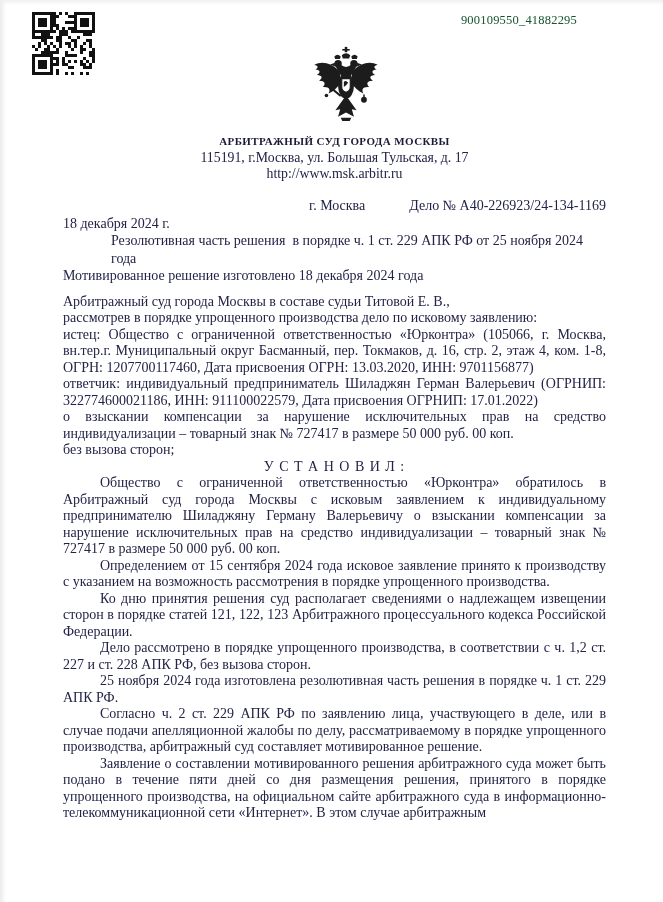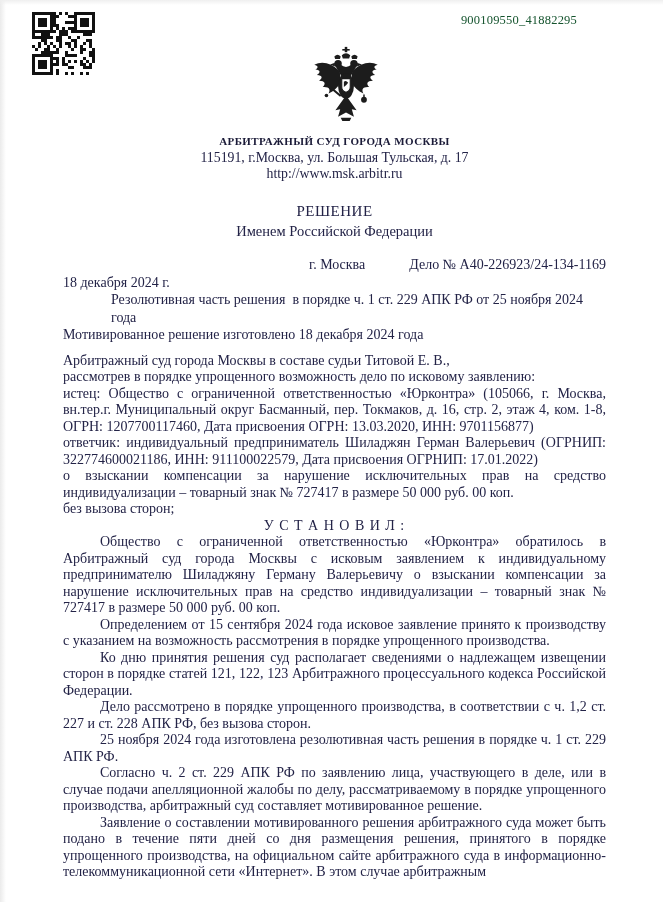--- a/index.html
+++ b/index.html
@@ -235,38 +235,34 @@
   </div>
 
   <div class="content">
 
     <div class="court-header">
       <div class="court-name">АРБИТРАЖНЫЙ СУД ГОРОДА МОСКВЫ</div>
       <div class="court-address">115191, г.Москва, ул. Большая Тульская, д. 17</div>
       <div class="court-site">http://www.msk.arbitr.ru</div>
     </div>
 
-    <div class="decision-head">
-      <div class="decision-title">РЕШЕНИЕ</div>
-      <div class="decision-subtitle">Именем Российской Федерации</div>
-    </div>
 
     <div class="case-info">
       <div class="case-row">
         <span class="case-city">г. Москва</span>
         <span class="case-number">Дело № А40-226923/24-134-1169</span>
       </div>
       <div class="case-date">18 декабря 2024 г.</div>
       <div class="operative">Резолютивная часть решения  в порядке ч. 1 ст. 229 АПК РФ от 25 ноября 2024 года</div>
       <div class="motivated">Мотивированное решение изготовлено 18 декабря 2024 года</div>
     </div>
 
     <div class="main">
       <p>Арбитражный суд города Москвы в составе судьи Титовой Е. В.,</p>
-      <p>рассмотрев в порядке упрощенного возможность дело по исковому заявлению:</p>
+      <p>рассмотрев в порядке упрощенного производства дело по исковому заявлению:</p>
       <p>истец: Общество с ограниченной ответственностью «Юрконтра» (105066, г. Москва, вн.тер.г. Муниципальный округ Басманный, пер. Токмаков, д. 16, стр. 2, этаж 4, ком. 1-8, ОГРН: 1207700117460, Дата присвоения ОГРН: 13.03.2020, ИНН: 9701156877)</p>
       <p>ответчик: индивидуальный предприниматель Шиладжян Герман Валерьевич (ОГРНИП: 322774600021186, ИНН: 911100022579, Дата присвоения ОГРНИП: 17.01.2022)</p>
       <p>о взыскании компенсации за нарушение исключительных прав на средство индивидуализации – товарный знак № 727417 в размере 50 000 руб. 00 коп.</p>
       <p>без вызова сторон;</p>
 
       <p class="ruling-heading">У С Т А Н О В И Л :</p>
 
       <p class="indent">Общество с ограниченной ответственностью «Юрконтра» обратилось в Арбитражный суд города Москвы с исковым заявлением к индивидуальному предпринимателю Шиладжяну Герману Валерьевичу о взыскании компенсации за нарушение исключительных прав на средство индивидуализации – товарный знак № 727417 в размере 50 000 руб. 00 коп.</p>
       <p class="indent">Определением от 15 сентября 2024 года исковое заявление принято к производству с указанием на возможность рассмотрения в порядке упрощенного производства.</p>
       <p class="indent">Ко дню принятия решения суд располагает сведениями о надлежащем извещении сторон в порядке статей 121, 122, 123 Арбитражного процессуального кодекса Российской Федерации.</p>

